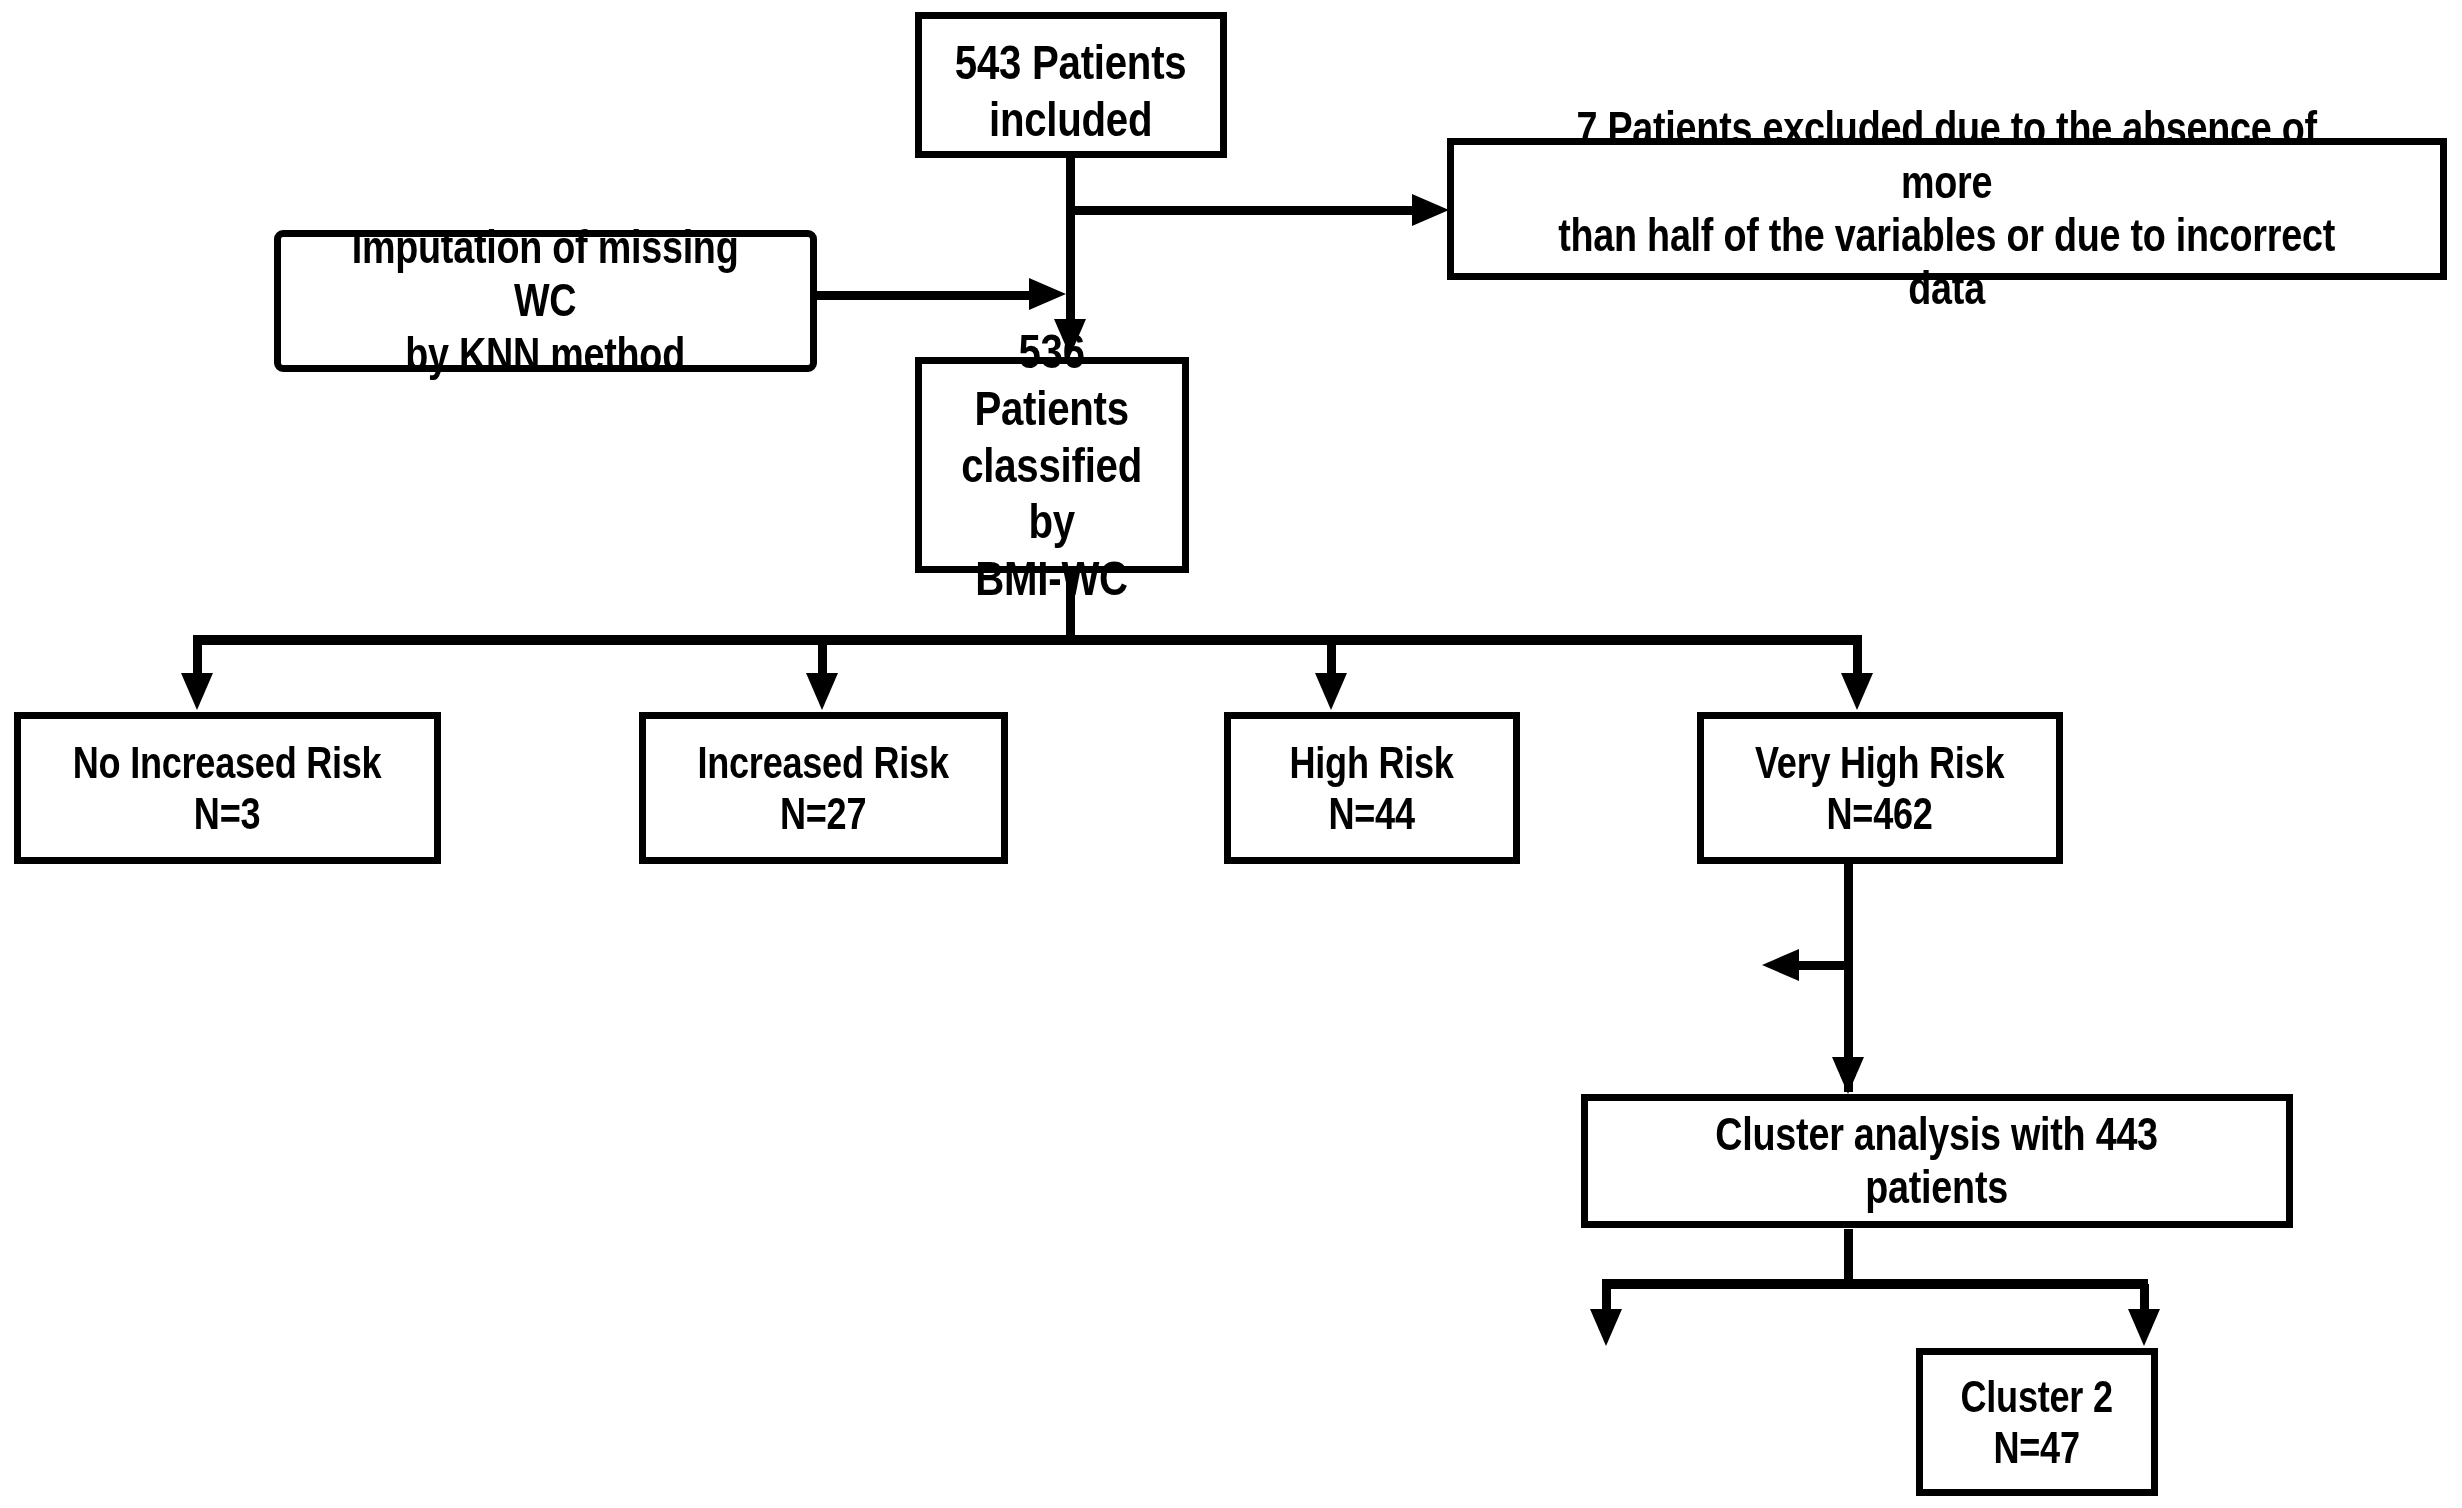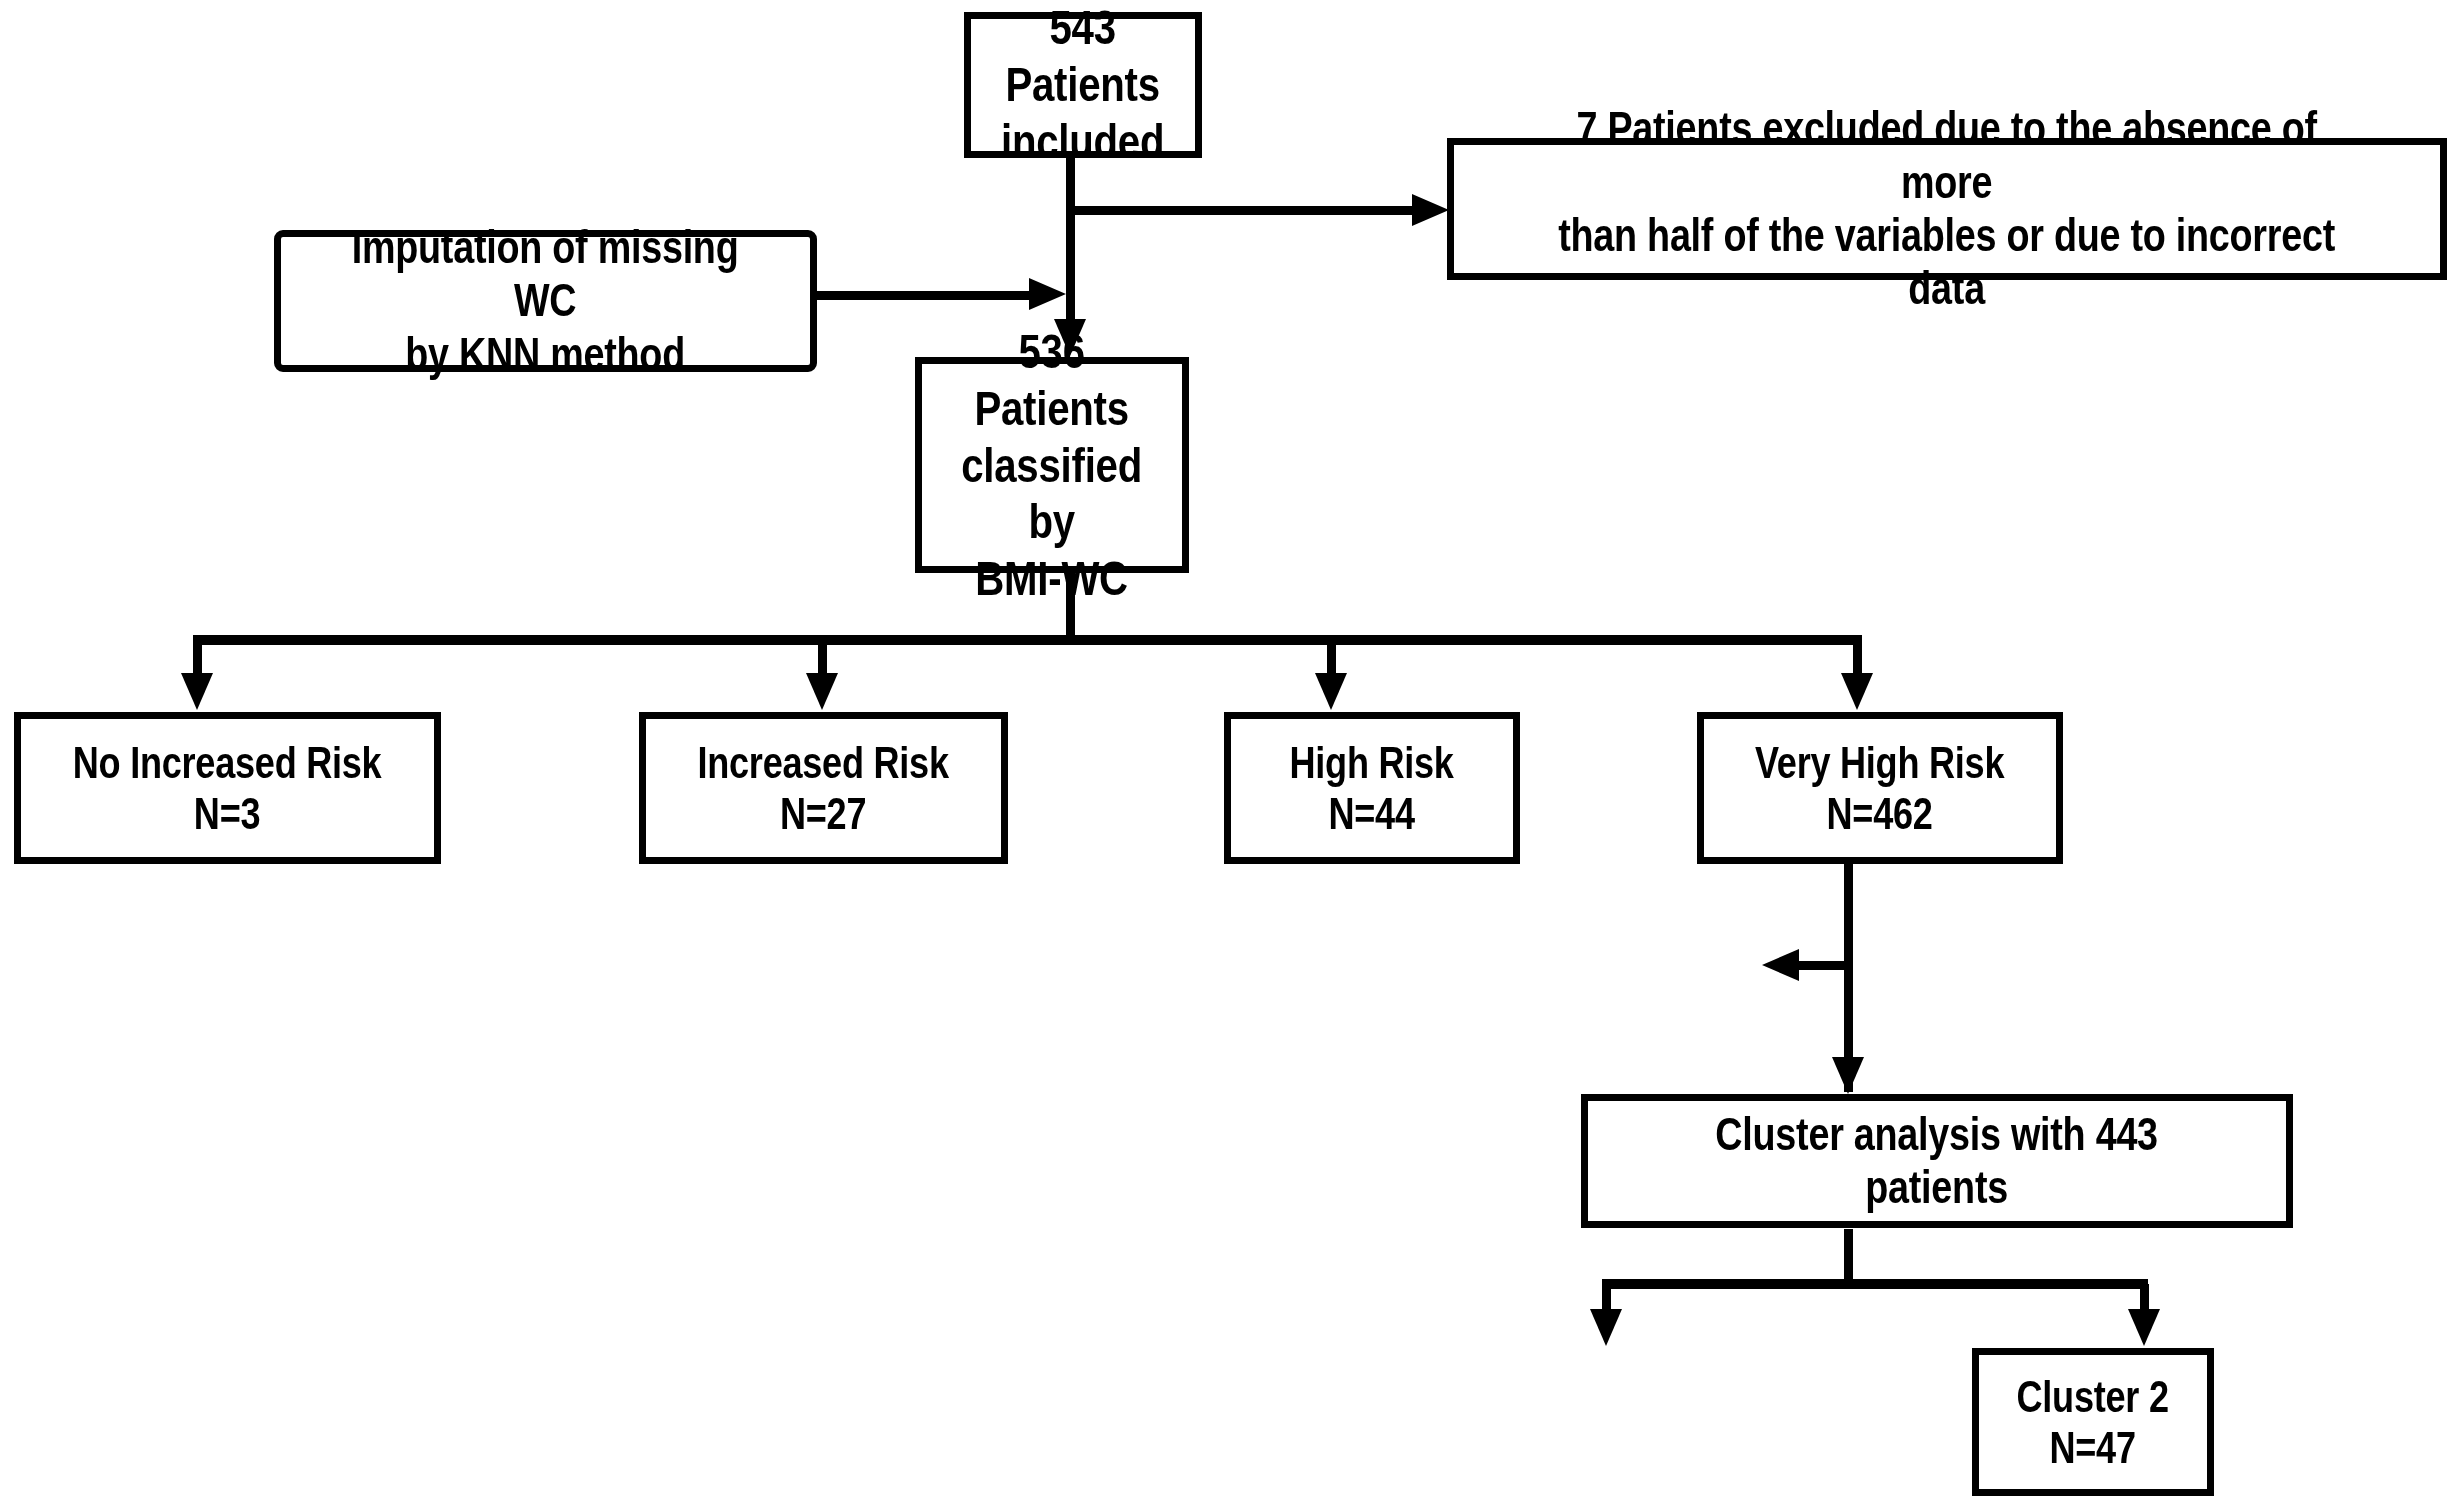--- a/index.html
+++ b/index.html
@@ -78,21 +78,21 @@
     border-bottom: 16.6px solid transparent;
     border-right: 37px solid #000000;
     z-index: 2;
   }
 </style>
 </head>
 <body>
 
 <div id="canvas">
 
-  <div class="node fs-big" style="left:964px; top:11.5px; width:238px; height:146px;">
+  <div class="node fs-big" style="left:915px; top:11.5px; width:312px; height:146px;align-items:flex-end;">
     <span class="node-text">543 Patients
 included</span>
   </div>
 
   <div class="node fs-mid" style="left:1447px; top:138px; width:1000px; height:142px;">
     <span class="node-text">7 Patients excluded due to the absence of more
 than half of the variables or due to incorrect data</span>
   </div>
 
   <div class="node fs-mid" style="left:274px; top:230px; width:543px; height:142px;border-radius:9px;">
@@ -126,21 +126,21 @@
 N=462</span>
   </div>
 
 
   <div class="node fs-mid" style="left:1581px; top:1094px; width:712px; height:134px;">
     <span class="node-text">Cluster analysis with 443
 patients</span>
   </div>
 
 
-  <div class="node fs-small" style="left:1972px; top:1348px; width:242px; height:148px;">
+  <div class="node fs-small" style="left:1916px; top:1348px; width:242px; height:148px;">
     <span class="node-text">Cluster 2
 N=47</span>
   </div>
 
   <div class="ln" style="left:1066px; top:157px; width:9px; height:164px;"></div>
 
   <div class="ln" style="left:1066px; top:206px; width:351px; height:9px;"></div>
   <div class="arrow-right" style="left:1412px; top:194px;"></div>
 
   <div class="ln" style="left:817px; top:291px; width:216px; height:9px;"></div>

